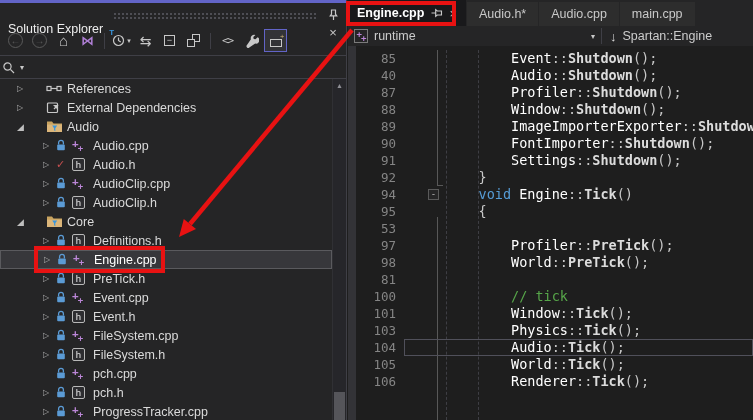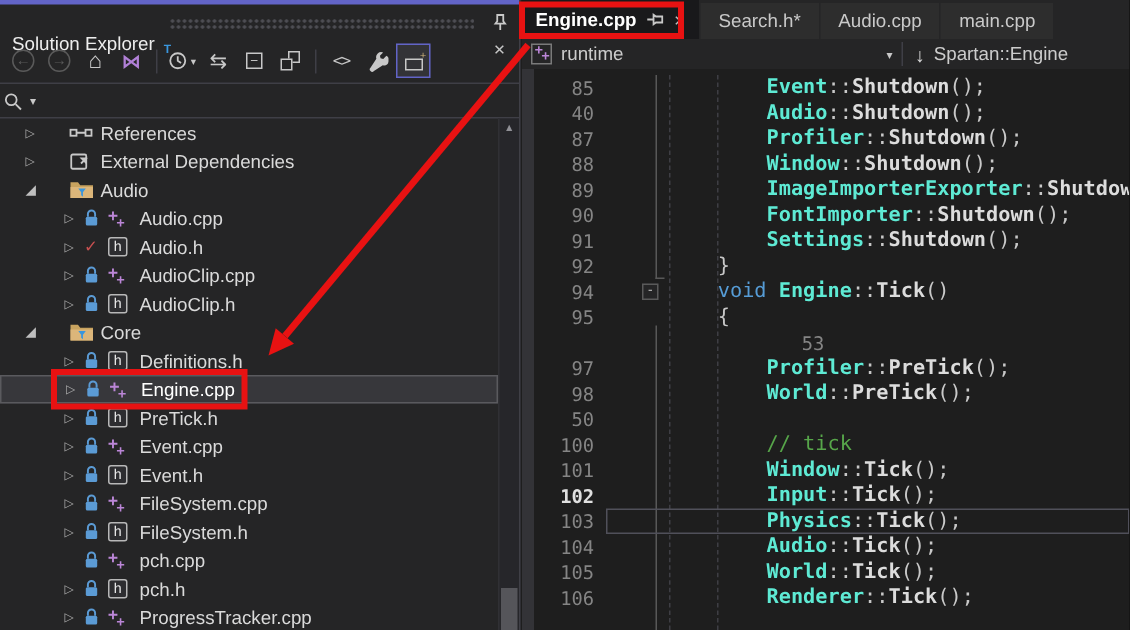--- a/index.html
+++ b/index.html
@@ -93,28 +93,28 @@
         font-family:"DejaVu Sans Mono",monospace;font-size:13.5px;}
   #ind-margin{position:absolute;left:0;top:0;bottom:0;width:8px;background:#333337;}
   .guide{position:absolute;top:4px;bottom:0;border-left:1px dashed #3E3E44;}
   #guide1{left:98px;} #guide2{left:130px;}
   .oline{position:absolute;left:89px;border-left:1px solid #585858;}
   #oline1{top:4px;height:136px;} 
   #ofoot{position:absolute;left:89px;top:139px;width:6px;height:1px;background:#585858;}
   #oline2{top:171px;bottom:0;}
   #cur-line{position:absolute;left:56px;right:0;height:17px;border:1px solid #50505A;}
   #code-lines{position:absolute;left:0;top:4px;right:0;}
-  .cl{display:flex;height:17px;line-height:17px;white-space:pre;justify-content:center;}
+  .cl{display:flex;height:17px;line-height:17px;white-space:pre;}
   .cl .ln{width:56px;flex:none;text-align:right;padding-right:8px;color:#858585;font-size:12.5px;}
   .cl.cur .ln{color:#E0E0E0;font-weight:bold;}
   .cl .fc{width:42px;flex:none;position:relative;}
   .foldbox{position:absolute;left:24px;top:3px;width:11px;height:11px;border:1px solid #5A5A5A;
            background:#252526;color:#BDBDBD;font-size:9px;line-height:9px;text-align:center;}
   .cl .ct{flex:1;overflow:hidden;}
-  .s-t{color:#5eead4;font-weight:bold;}
+  .s-t{color:#ffffff;font-weight:normal;}
   .s-f{color:#DCDCDC;font-weight:bold;}
   .s-k{color:#569CD6;}
   .s-p{color:#C8C8C8;}
   .s-c{color:#57A64A;}
   
   #anno{position:absolute;inset:0;pointer-events:none;z-index:200;}
   #tab-rect{position:absolute;left:346px;top:1px;width:110px;height:25px;border:4px solid #E81212;}
   #tree-rect{position:absolute;left:34px;top:246px;width:131px;height:27px;border:4px solid #E81212;}
   #arrow-svg{position:absolute;left:0;top:0;}
   svg .stk{stroke:#C8C8C8;fill:none;stroke-width:1.2;}
@@ -493,21 +493,21 @@
           <span class="pin">
             <span style="display:flex;transform:rotate(90deg)">
               <svg width="11" height="12" viewBox="0 0 11 12">
                 <path class="stk" d="M3.5 1h4v4.2l1.2 1.6H2.3l1.2-1.6zM5.5 6.8V11"></path>
               </svg>
             </span>
           </span>
           <span class="cls">×</span>
         </div>
         <div class="tab">
-          <span>Search.h*</span>
+          <span>Audio.h*</span>
         </div>
         <div class="tab">
           <span>Audio.cpp</span>
         </div>
         <div class="tab">
           <span>main.cpp</span>
         </div>
       </div>
     <div id="navbar">
       <div id="nav-proj">
@@ -538,24 +538,23 @@
           <div class="cl"><span class="ln">88</span><span class="fc"></span><span class="ct">        <span class="s-t">Window</span><span class="s-p">::</span><span class="s-f">Shutdown</span><span class="s-p">();</span></span></div>
           <div class="cl"><span class="ln">89</span><span class="fc"></span><span class="ct">        <span class="s-t">ImageImporterExporter</span><span class="s-p">::</span><span class="s-f">Shutdown</span></span></div>
           <div class="cl"><span class="ln">90</span><span class="fc"></span><span class="ct">        <span class="s-t">FontImporter</span><span class="s-p">::</span><span class="s-f">Shutdown</span><span class="s-p">();</span></span></div>
           <div class="cl"><span class="ln">91</span><span class="fc"></span><span class="ct">        <span class="s-t">Settings</span><span class="s-p">::</span><span class="s-f">Shutdown</span><span class="s-p">();</span></span></div>
           <div class="cl"><span class="ln">92</span><span class="fc"></span><span class="ct">    <span class="s-p">}</span></span></div>
           <div class="cl"><span class="ln">94</span><span class="fc"><span class="foldbox">-</span></span><span class="ct">    <span class="s-k">void </span><span class="s-t">Engine</span><span class="s-p">::</span><span class="s-f">Tick</span><span class="s-p">()</span></span></div>
           <div class="cl"><span class="ln">95</span><span class="fc"></span><span class="ct">    <span class="s-p">{</span></span></div>
           <div class="cl"><span class="ln">53</span><span class="fc"></span></div>
           <div class="cl"><span class="ln">97</span><span class="fc"></span><span class="ct">        <span class="s-t">Profiler</span><span class="s-p">::</span><span class="s-f">PreTick</span><span class="s-p">();</span></span></div>
           <div class="cl"><span class="ln">98</span><span class="fc"></span><span class="ct">        <span class="s-t">World</span><span class="s-p">::</span><span class="s-f">PreTick</span><span class="s-p">();</span></span></div>
-          <div class="cl"><span class="ln">50</span><span class="fc"></span><span class="ct"></span></div>
+          <div class="cl"><span class="ln">81</span><span class="fc"></span><span class="ct"></span></div>
           <div class="cl"><span class="ln">100</span><span class="fc"></span><span class="ct">        <span class="s-c">// tick</span></span></div>
           <div class="cl"><span class="ln">101</span><span class="fc"></span><span class="ct">        <span class="s-t">Window</span><span class="s-p">::</span><span class="s-f">Tick</span><span class="s-p">();</span></span></div>
-          <div class="cl cur"><span class="ln">102</span><span class="fc"></span><span class="ct">        <span class="s-t">Input</span><span class="s-p">::</span><span class="s-f">Tick</span><span class="s-p">();</span></span></div>
           <div class="cl"><span class="ln">103</span><span class="fc"></span><span class="ct">        <span class="s-t">Physics</span><span class="s-p">::</span><span class="s-f">Tick</span><span class="s-p">();</span></span></div>
           <div class="cl"><span class="ln">104</span><span class="fc"></span><span class="ct">        <span class="s-t">Audio</span><span class="s-p">::</span><span class="s-f">Tick</span><span class="s-p">();</span></span></div>
           <div class="cl"><span class="ln">105</span><span class="fc"></span><span class="ct">        <span class="s-t">World</span><span class="s-p">::</span><span class="s-f">Tick</span><span class="s-p">();</span></span></div>
           <div class="cl"><span class="ln">106</span><span class="fc"></span><span class="ct">        <span class="s-t">Renderer</span><span class="s-p">::</span><span class="s-f">Tick</span><span class="s-p">();</span></span></div>
         </div>
     </div>
   </div>
 
   <div id="anno">
     <div id="tab-rect" style="display: block;"></div>

